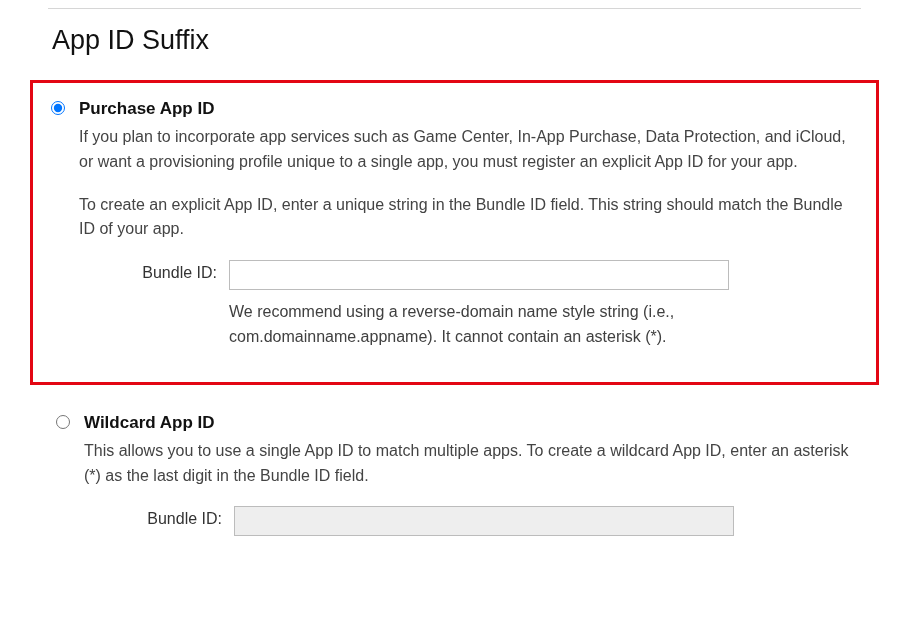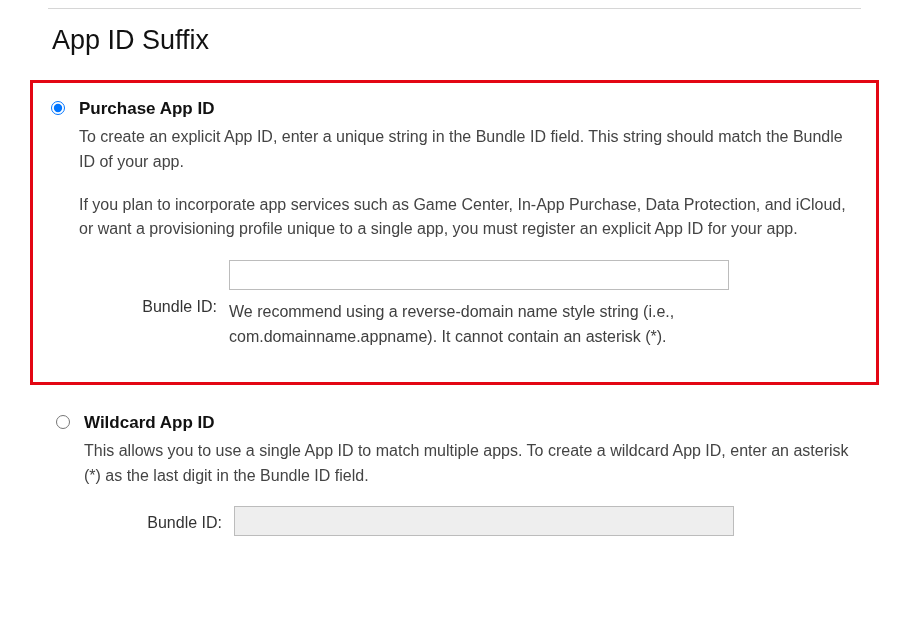--- a/index.html
+++ b/index.html
@@ -61,21 +61,21 @@
       margin-bottom: 6px;
     }
     .option-desc {
       font-size: 16px;
       color: #444;
       line-height: 1.55;
       margin-bottom: 18px;
     }
     .field-row {
       display: flex;
-      align-items: center;
+      align-items: flex-start;
       margin-top: 15px;
       margin-bottom: 10px;
     }
     .field-label {
       flex: 0 0 150px;
       text-align: right;
       padding-right: 12px;
       padding-top: 4px;
       font-size: 16px;
       color: #333;
@@ -116,22 +116,22 @@
   <hr class="top-rule">
   <h2 class="section-title">App ID Suffix</h2>
 
   <div class="highlight-box">
     <div class="option-block">
       <div class="radio-col">
         <input type="radio" name="appIdType" checked="" style="">
       </div>
       <div class="content-col">
         <div class="option-title">Purchase App ID</div>
+        <div class="option-desc">If you plan to incorporate app services such as Game Center, In-App Purchase, Data Protection, and iCloud, or want a provisioning profile unique to a single app, you must register an explicit App ID for your app.</div>
         <div class="option-desc">To create an explicit App ID, enter a unique string in the Bundle ID field. This string should match the Bundle ID of your app.</div>
-        <div class="option-desc">If you plan to incorporate app services such as Game Center, In-App Purchase, Data Protection, and iCloud, or want a provisioning profile unique to a single app, you must register an explicit App ID for your app.</div>
 
         <div class="field-row">
           <div class="field-label">Bundle ID:</div>
           <div class="field-input-wrap">
             <input type="text" class="bundle-input" value="" style="">
             <div class="field-hint">We recommend using a reverse-domain name style string (i.e., com.domainname.appname). It cannot contain an asterisk (*).</div>
           </div>
         </div>
       </div>
     </div>

